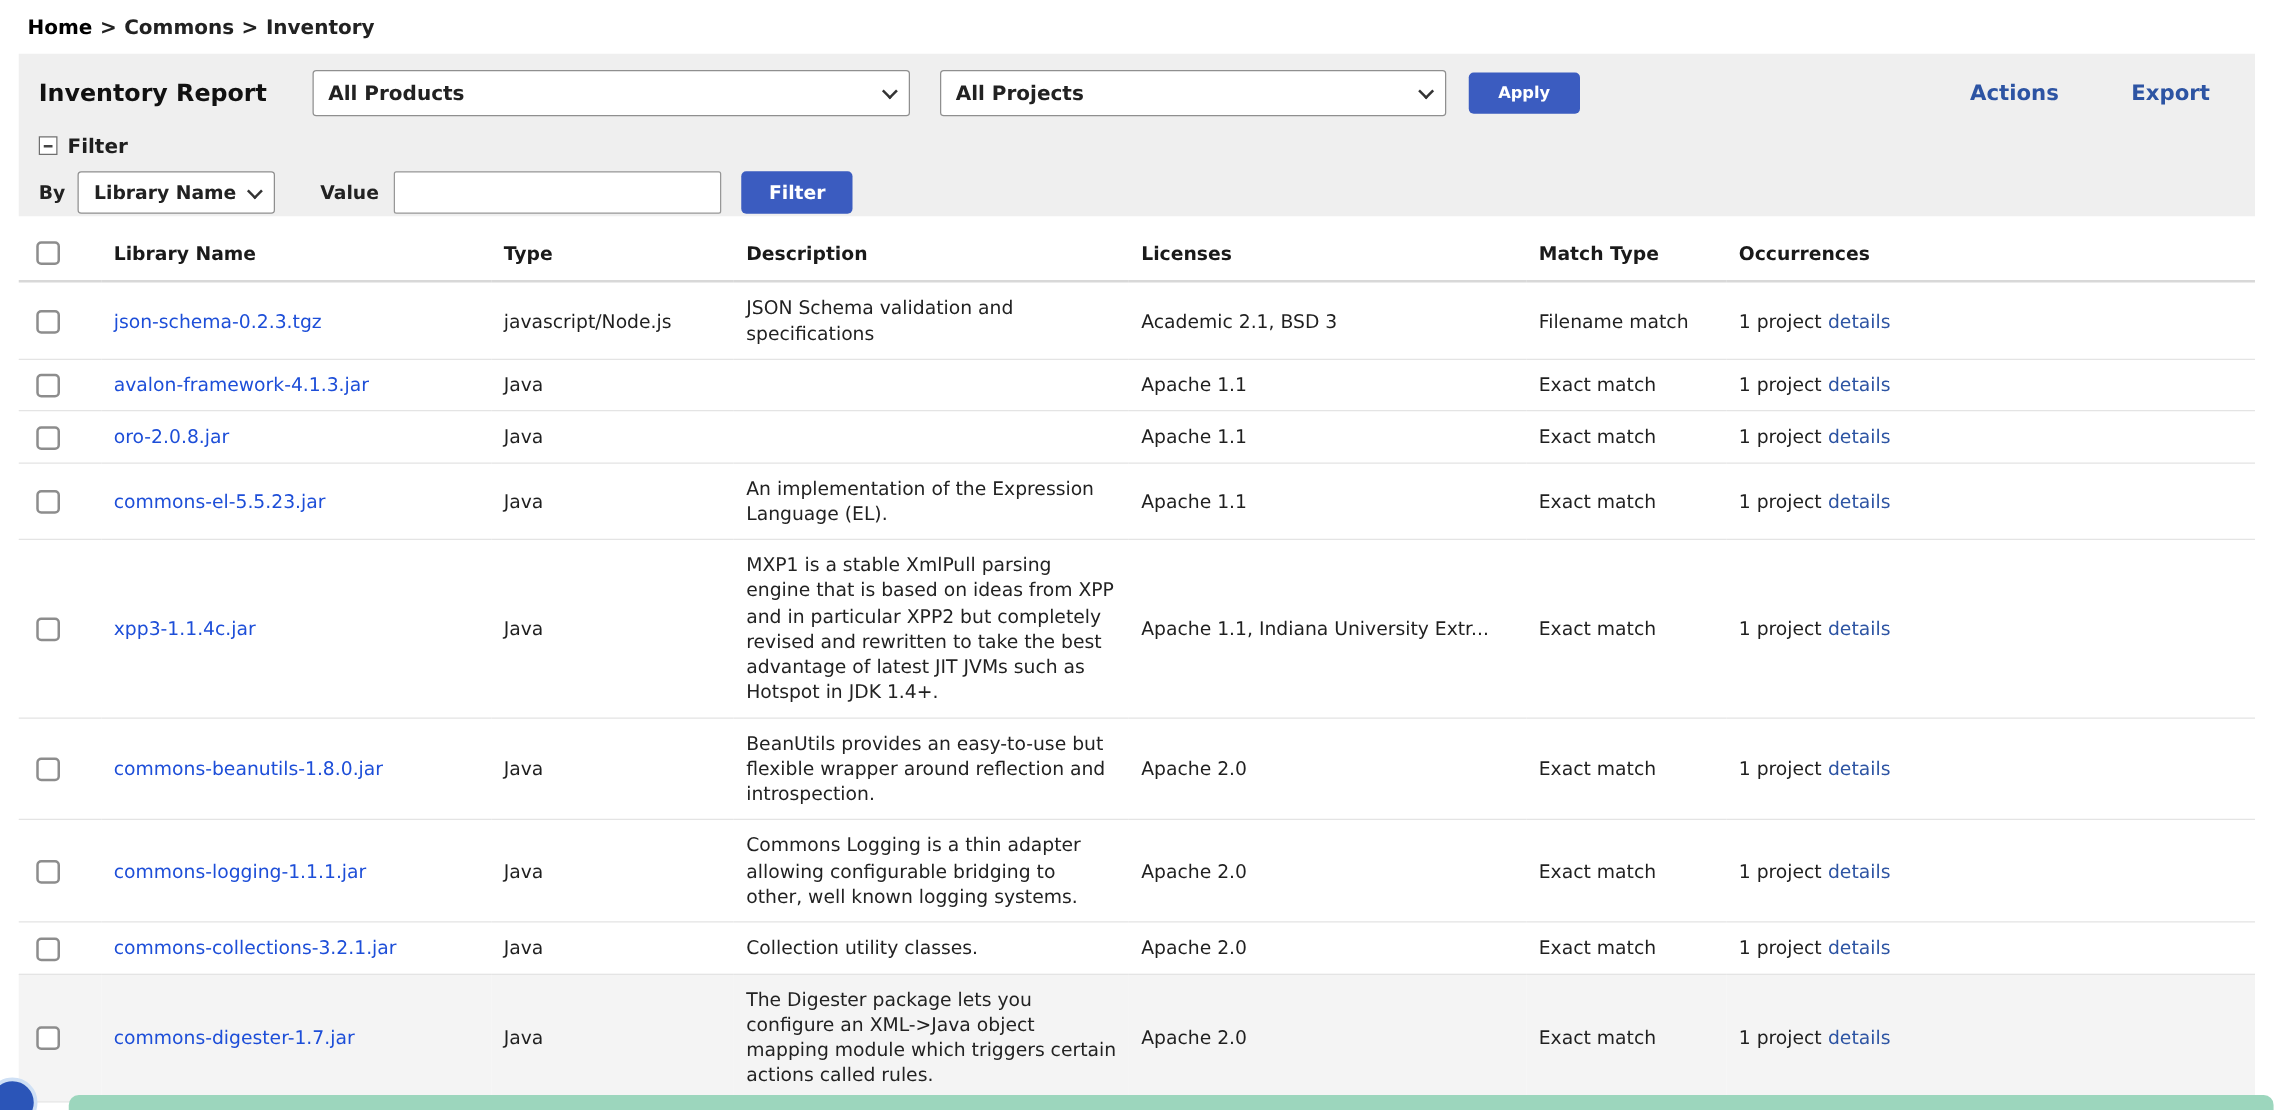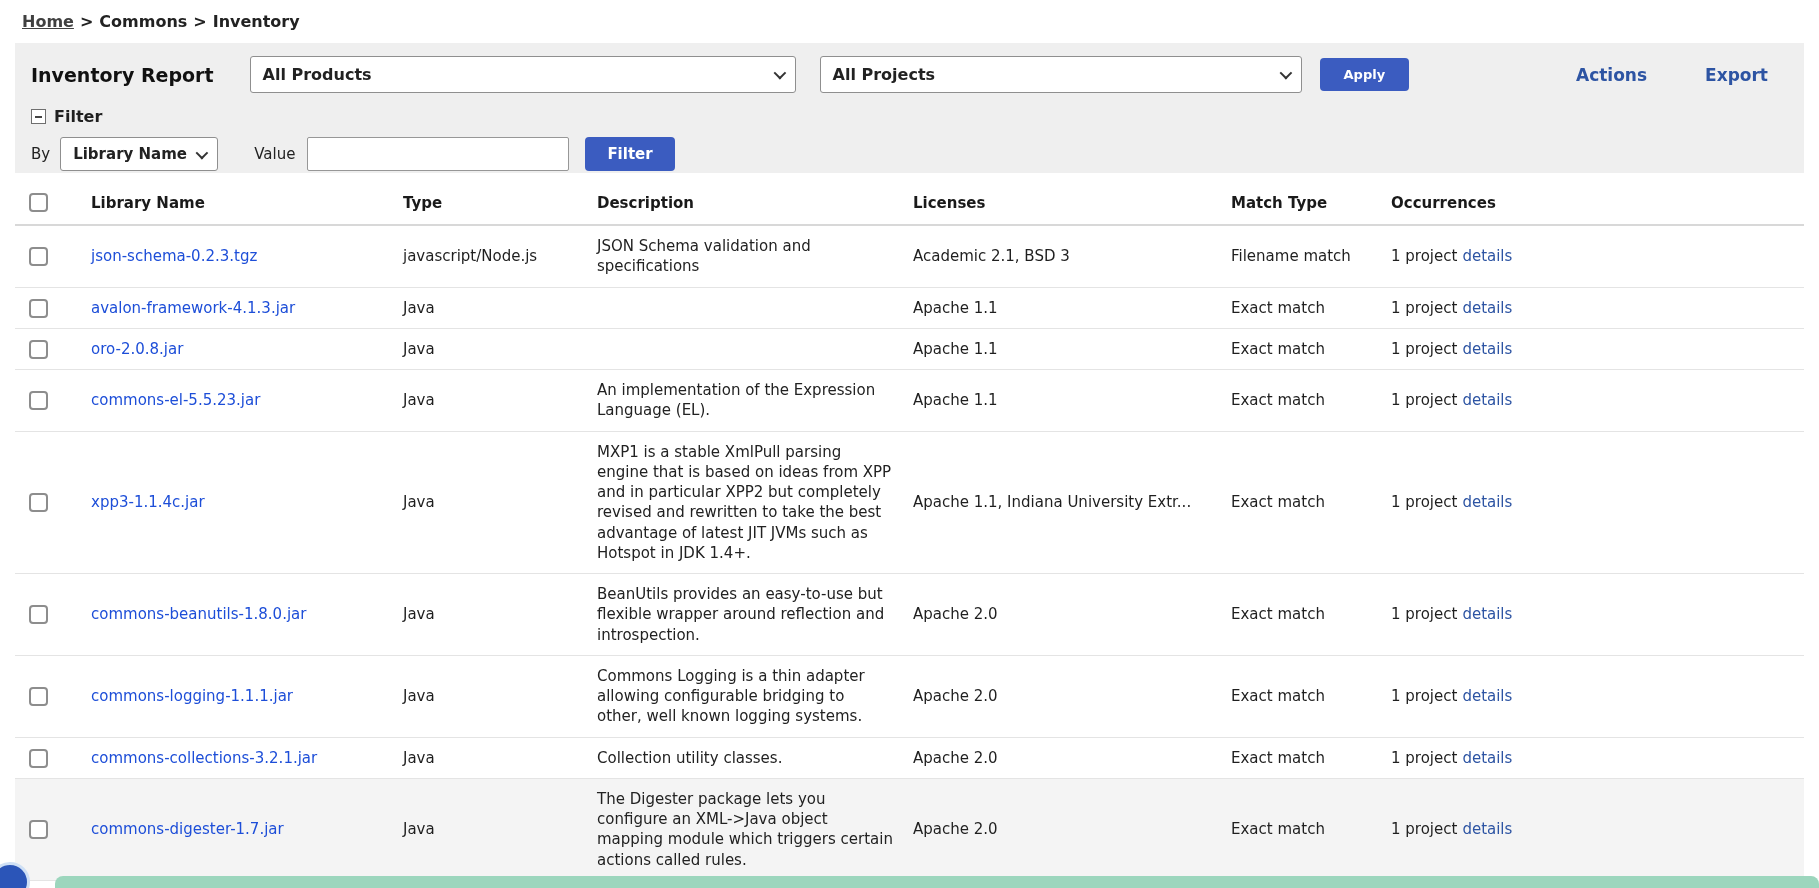--- a/index.html
+++ b/index.html
@@ -13,21 +13,21 @@
   }
   a { text-decoration: none; }
 
   
   .breadcrumb {
     padding: 12px 22px 10px 22px;
     font-size: 16px;
     font-weight: bold;
     color: #222;
   }
-  .breadcrumb .crumb-link { color: #404040; cursor: pointer; text-decoration: underline; }
+  .breadcrumb .crumb-link { color: #000000; cursor: pointer; }
   .breadcrumb .sep { margin: 0 6px; color: #222; }
 
   
   .panel {
     margin: 2px 15px 0 15px;
     background: #efefef;
     padding: 13px 16px 2px 16px;
   }
   .toolbar-row { display: flex; align-items: center; }
   .report-title { font-size: 19px; font-weight: bold; color: #111; margin-right: 36px; white-space: nowrap; }
@@ -44,22 +44,22 @@
     color: #222;
     cursor: pointer;
   }
   .select .chev {
     width: 9px; height: 9px;
     border-right: 2px solid #333;
     border-bottom: 2px solid #333;
     transform: rotate(45deg) translateY(-2px);
     margin-left: auto;
   }
-  .select-products { width: 546px; }
-  .select-projects { width: 482px; margin-left: 24px; }
+  .select-products { width: 478px; }
+  .select-projects { width: 405px; margin-left: 24px; }
   .select-by { width: 158px; margin-left: 10px; height: 34px; font-size: 15px; }
 
   .btn {
     background: #3b5cc0;
     color: #fff;
     font-weight: bold;
     font-size: 13px;
     border: none;
     border-radius: 4px;
     cursor: pointer;
@@ -81,21 +81,21 @@
     cursor: pointer;
   }
   .collapse-box::after {
     content: ""; position: absolute;
     left: 3px; right: 3px; top: 6px;
     border-top: 2px solid #444;
   }
   .filter-head .filter-label { font-size: 16px; font-weight: bold; margin-left: 8px; }
 
   .filter-row { display: flex; align-items: center; margin-top: 11px; }
-  .filter-row .inline-label { font-size: 15px; font-weight: normal; color: #222; }
+  .filter-row .inline-label { font-size: 15px; font-weight: bold; color: #222; }
   .value-label { margin-left: 36px; }
   .value-input {
     margin-left: 12px;
     width: 262px; height: 34px;
     border: 1px solid #979797;
     border-radius: 2px;
     background: #fff;
     font-size: 15px;
     padding: 0 8px;
     font-family: inherit;

